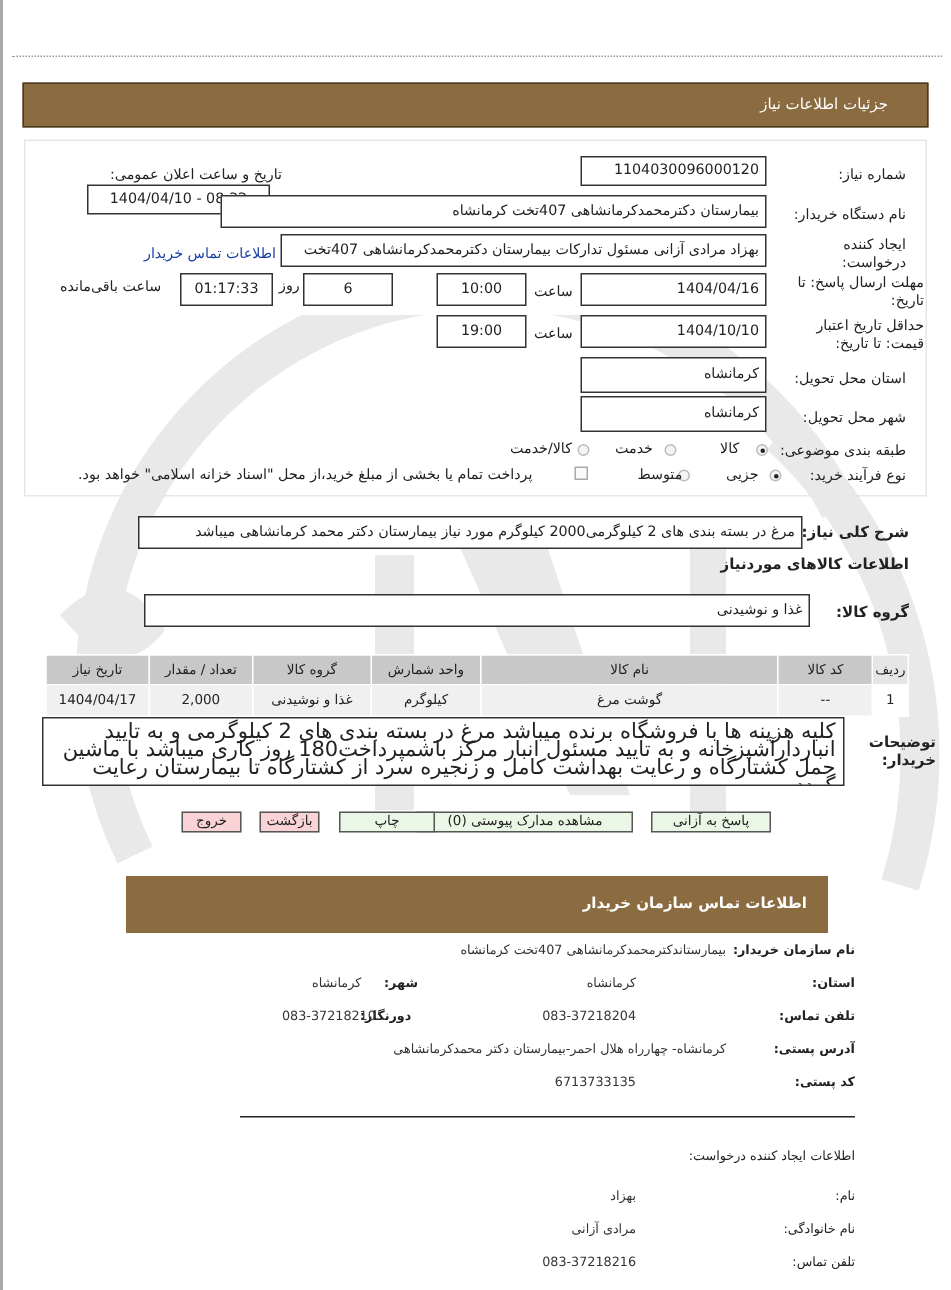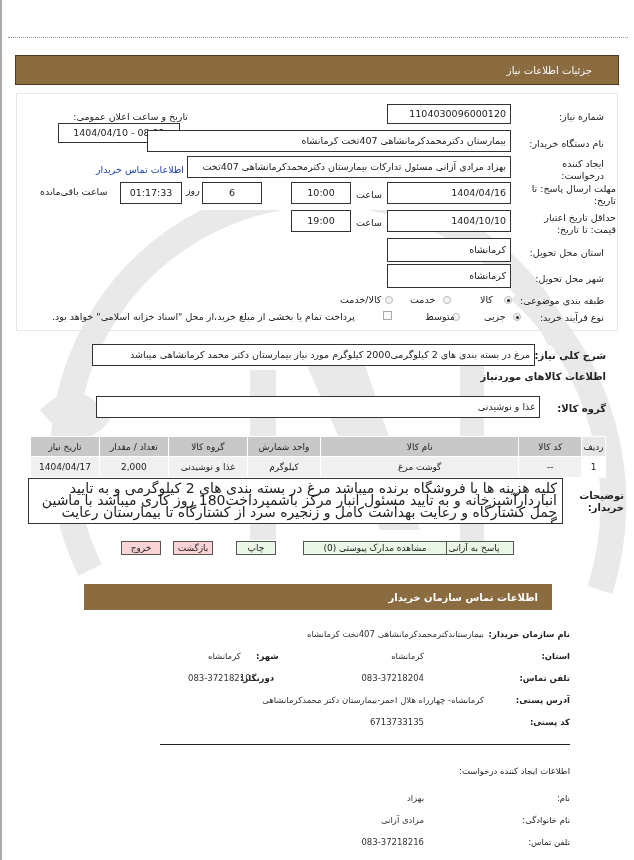--- a/index.html
+++ b/index.html
@@ -131,26 +131,26 @@
       <td>2,000</td>
       <td>1404/04/17</td>
     </tr>
   </tbody>
 </table>
 
 <div class="lbl bold" style="right:10px;top:490px;width:40px;white-space:normal;font-size:10px;">توضیحات خریدار:</div>
 <div class="box" style="left:28px;top:478px;width:535px;height:46px;white-space:normal;line-height:12px;padding:3px 5px;font-size:14px;">کلیه هزینه ها با فروشگاه برنده میباشد مرغ در بسته بندی های 2 کیلوگرمی و به تایید انباردارآشپزخانه و به تایید مسئول انبار مرکز باشمپرداخت180 روز کاری میباشد با ماشین حمل کشتارگاه و رعایت بهداشت کامل و زنجیره سرد از کشتارگاه تا بیمارستان رعایت گردد</div>
 
 <div class="btn green" style="left:434px;top:541px;width:80px;">پاسخ به آزانی</div>
-<div class="btn green" style="left:278px;top:541px;width:144px;margin-left:25px;">مشاهده مدارک پیوستی (0)</div>
-<div class="btn green" style="left:236px;top:541px;width:40px;">چاپ</div>
+<div class="btn green" style="left:278px;top:541px;width:144px;">مشاهده مدارک پیوستی (0)</div>
+<div class="btn green" style="left:226px;top:541px;width:64px;">چاپ</div>
 <div class="btn pink" style="left:173px;top:541px;width:40px;">بازگشت</div>
 <div class="btn pink" style="left:121px;top:541px;width:40px;">خروج</div>
 
-<div class="section-bar" style="left:84px;top:584px;width:468px;height:26px;border:none;">
+<div class="section-bar" style="left:84px;top:584px;width:468px;height:38px;border:none;">
   <span style="font-weight:bold;right:14px;">اطلاعات تماس سازمان خریدار</span>
 </div>
 
 <div class="info-lbl" style="right:64px;top:629px;">نام سازمان خریدار:</div>
 <div class="info-val" style="right:150px;top:629px;">بیمارستاندکترمحمدکرمانشاهی 407تخت کرمانشاه</div>
 
 <div class="info-lbl" style="right:64px;top:651px;">استان:</div>
 <div class="info-val" style="right:210px;top:651px;">کرمانشاه</div>
 <div class="info-lbl" style="left:256px;top:651px;">شهر:</div>
 <div class="info-val" style="left:208px;top:651px;">کرمانشاه</div>

